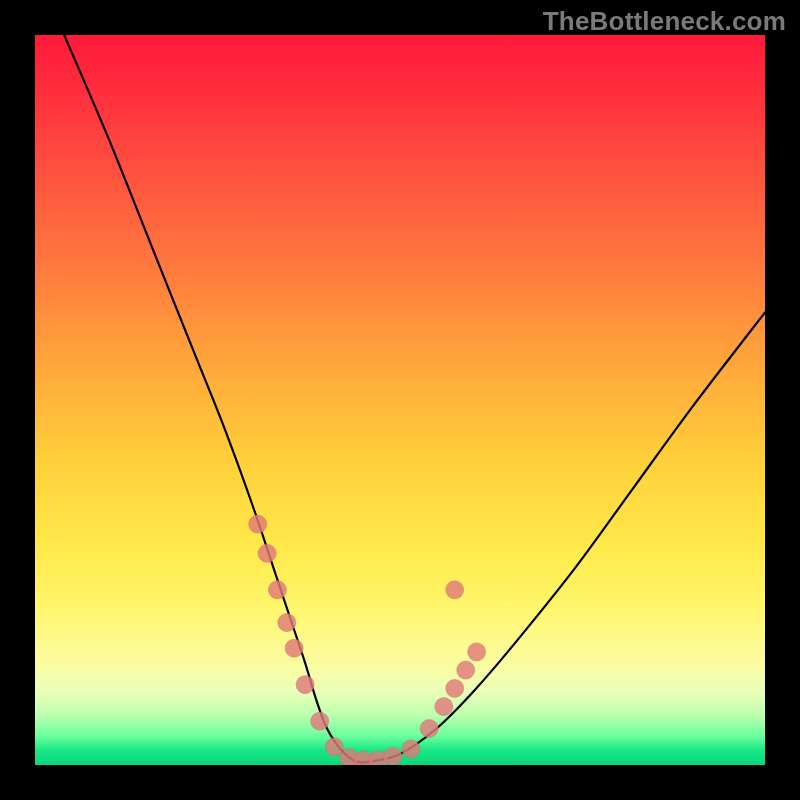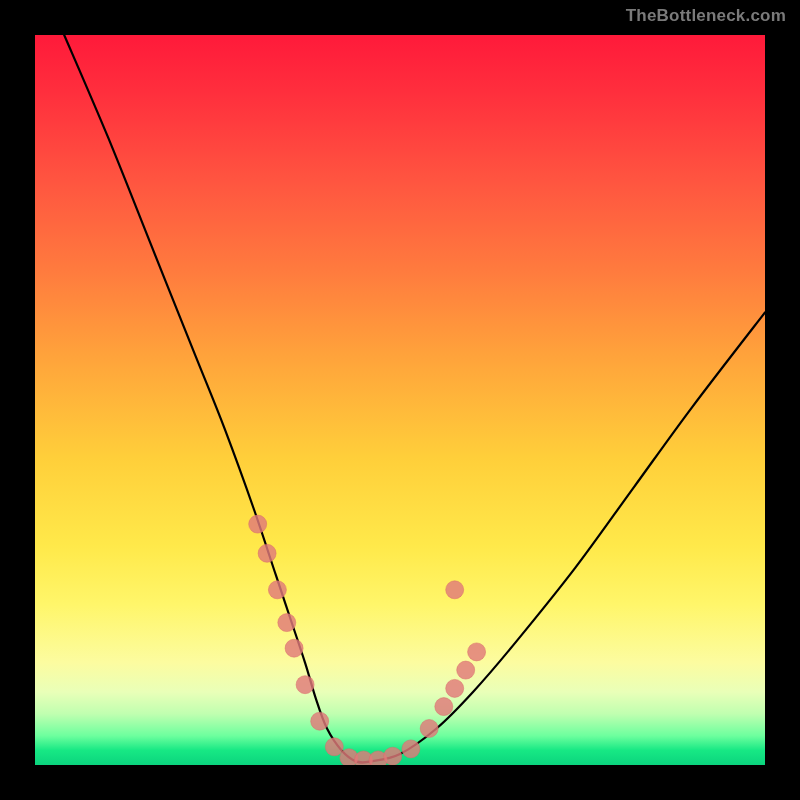--- a/index.html
+++ b/index.html
@@ -45,21 +45,21 @@
       #6dff9e 96%,
       #17e884 98%,
       #0bd47e 100%
     );
   }
   .watermark {
     position: absolute;
     top: 6px;
     right: 14px;
     color: #7a7a7a;
-    font-size: 17px;
+    font-size: 26px;
     font-weight: 600;
     letter-spacing: 0.2px;
     user-select: none;
   }
   svg.curve {
     position: absolute;
     inset: 0;
     width: 100%;
     height: 100%;
   }

